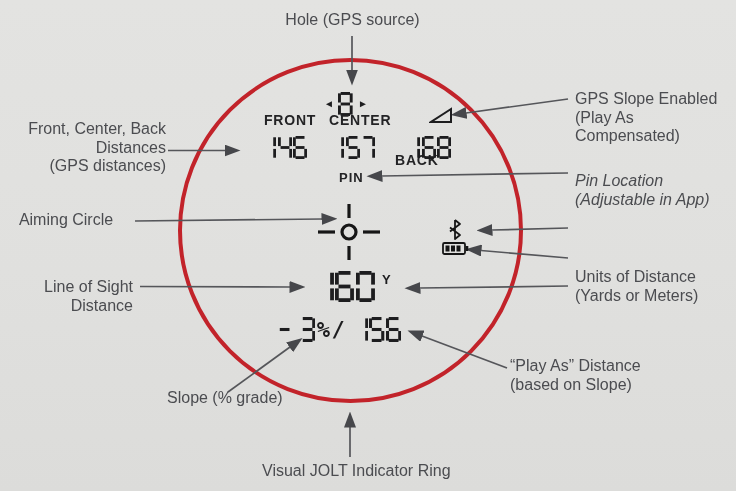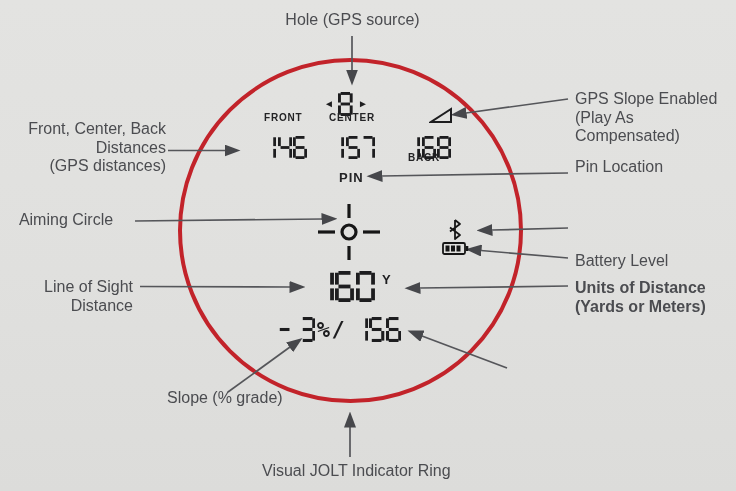--- a/index.html
+++ b/index.html
@@ -11,21 +11,21 @@
   .leaders { position:absolute; left:0; top:0; pointer-events:none; }
   .ring {
     position:absolute; left:178px; top:58px; width:345px; height:345px;
     border:4.5px solid #c2232a; border-radius:50%; box-sizing:border-box;
   }
   .callout { position:absolute; font-size:16px; line-height:18.5px; color:#4b4c50; }
   .callout span { display:block; }
   .ra { text-align:right; }
   .ca { text-align:center; }
   .seglabel {
-    position:absolute; font-weight:bold; font-size:10px; letter-spacing:0.8px;
+    position:absolute; font-weight:bold; font-size:14px; letter-spacing:0.8px;
     color:#232325; font-family:"Liberation Sans",sans-serif;
   }
   .sevenseg { position:absolute; display:flex; align-items:center; color:#1d1d1f; }
   .sevenseg svg { display:block; }
   .sevenseg .nonseg { font-family:"DejaVu Sans Mono",monospace; font-weight:bold; line-height:1; color:#1d1d1f; }
   .sevenseg .sp { display:inline-block; height:1px; }
   .hole-selector { position:absolute; left:324px; top:92px; display:flex; align-items:center; gap:4px; }
   .tri { font-size:10px; color:#1d1d1f; line-height:1; }
   .units-y { position:absolute; left:382px; top:272px; font-size:13px; font-weight:bold; color:#1d1d1f; }
   .icon { position:absolute; }
@@ -84,54 +84,56 @@
 
   <div class="callout" style="left:167px;top:389px;">
     <span>Slope (% grade)</span>
   </div>
 
   <div class="callout" style="left:575px;top:90px;">
     <span>GPS Slope Enabled</span>
     <span>(Play As Compensated)</span>
   </div>
 
-  <div class="callout" style="left:575px;top:158px;">
+  <div class="callout" style="left:575px;top:172px;font-style:italic;">
     <span>Pin Location</span>
-  </div>
-
-
-  <div class="callout" style="left:575px;top:252px;">
-    <span>Battery Level</span>
-  </div>
-
-  <div class="callout" style="left:575px;top:279px;font-weight:bold;">
+    <span>(Adjustable in App)</span>
+  </div>
+
+
+
+  <div class="callout" style="left:575px;top:268px;">
     <span>Units of Distance</span>
     <span>(Yards or Meters)</span>
   </div>
 
+  <div class="callout" style="left:510px;top:357px;">
+    <span>“Play As” Distance</span>
+    <span>(based on Slope)</span>
+  </div>
 
   <div class="hole-selector">
     <span class="tri">◄</span>
     <div class="sevenseg" style="position:static;">
         <svg viewBox="0 0 11 18" width="14.67" height="24" style="margin-right: 1.5px;">
           <rect x="2" y="0" width="7" height="2.2" fill="currentColor"></rect>
           <rect x="8.8" y="1" width="2.2" height="6.9" fill="currentColor"></rect>
           <rect x="8.8" y="10.1" width="2.2" height="6.9" fill="currentColor"></rect>
           <rect x="2" y="15.8" width="7" height="2.2" fill="currentColor"></rect>
           <rect x="0" y="10.1" width="2.2" height="6.9" fill="currentColor"></rect>
           <rect x="0" y="1" width="2.2" height="6.9" fill="currentColor"></rect>
           <rect x="2" y="7.9" width="7" height="2.2" fill="currentColor"></rect>
         </svg>
       </div>
     <span class="tri">►</span>
   </div>
 
   <div class="seglabel" style="left:264px;top:112px;">FRONT</div>
   <div class="seglabel" style="left:329px;top:112px;">CENTER</div>
-  <div class="seglabel" style="left:408px;top:112px;margin-top:40px;">BACK</div>
+  <div class="seglabel" style="left:395px;top:112px;margin-top:40px;">BACK</div>
 
   <svg class="icon" style="left:429px;top:107px;" width="24" height="17" viewBox="0 0 24 17">
     <path d="M2,15 L22,15 L22,2 Z" fill="none" stroke="#1d1d1f" stroke-width="2"></path>
   </svg>
 
   <div class="sevenseg" style="left:262px;top:136px;">
       <svg viewBox="0 0 11 18" width="14.06" height="23" style="margin-right: 1.5px;">
         <rect x="8.8" y="1" width="2.2" height="6.9" fill="currentColor"></rect>
         <rect x="8.8" y="10.1" width="2.2" height="6.9" fill="currentColor"></rect>
       </svg>

